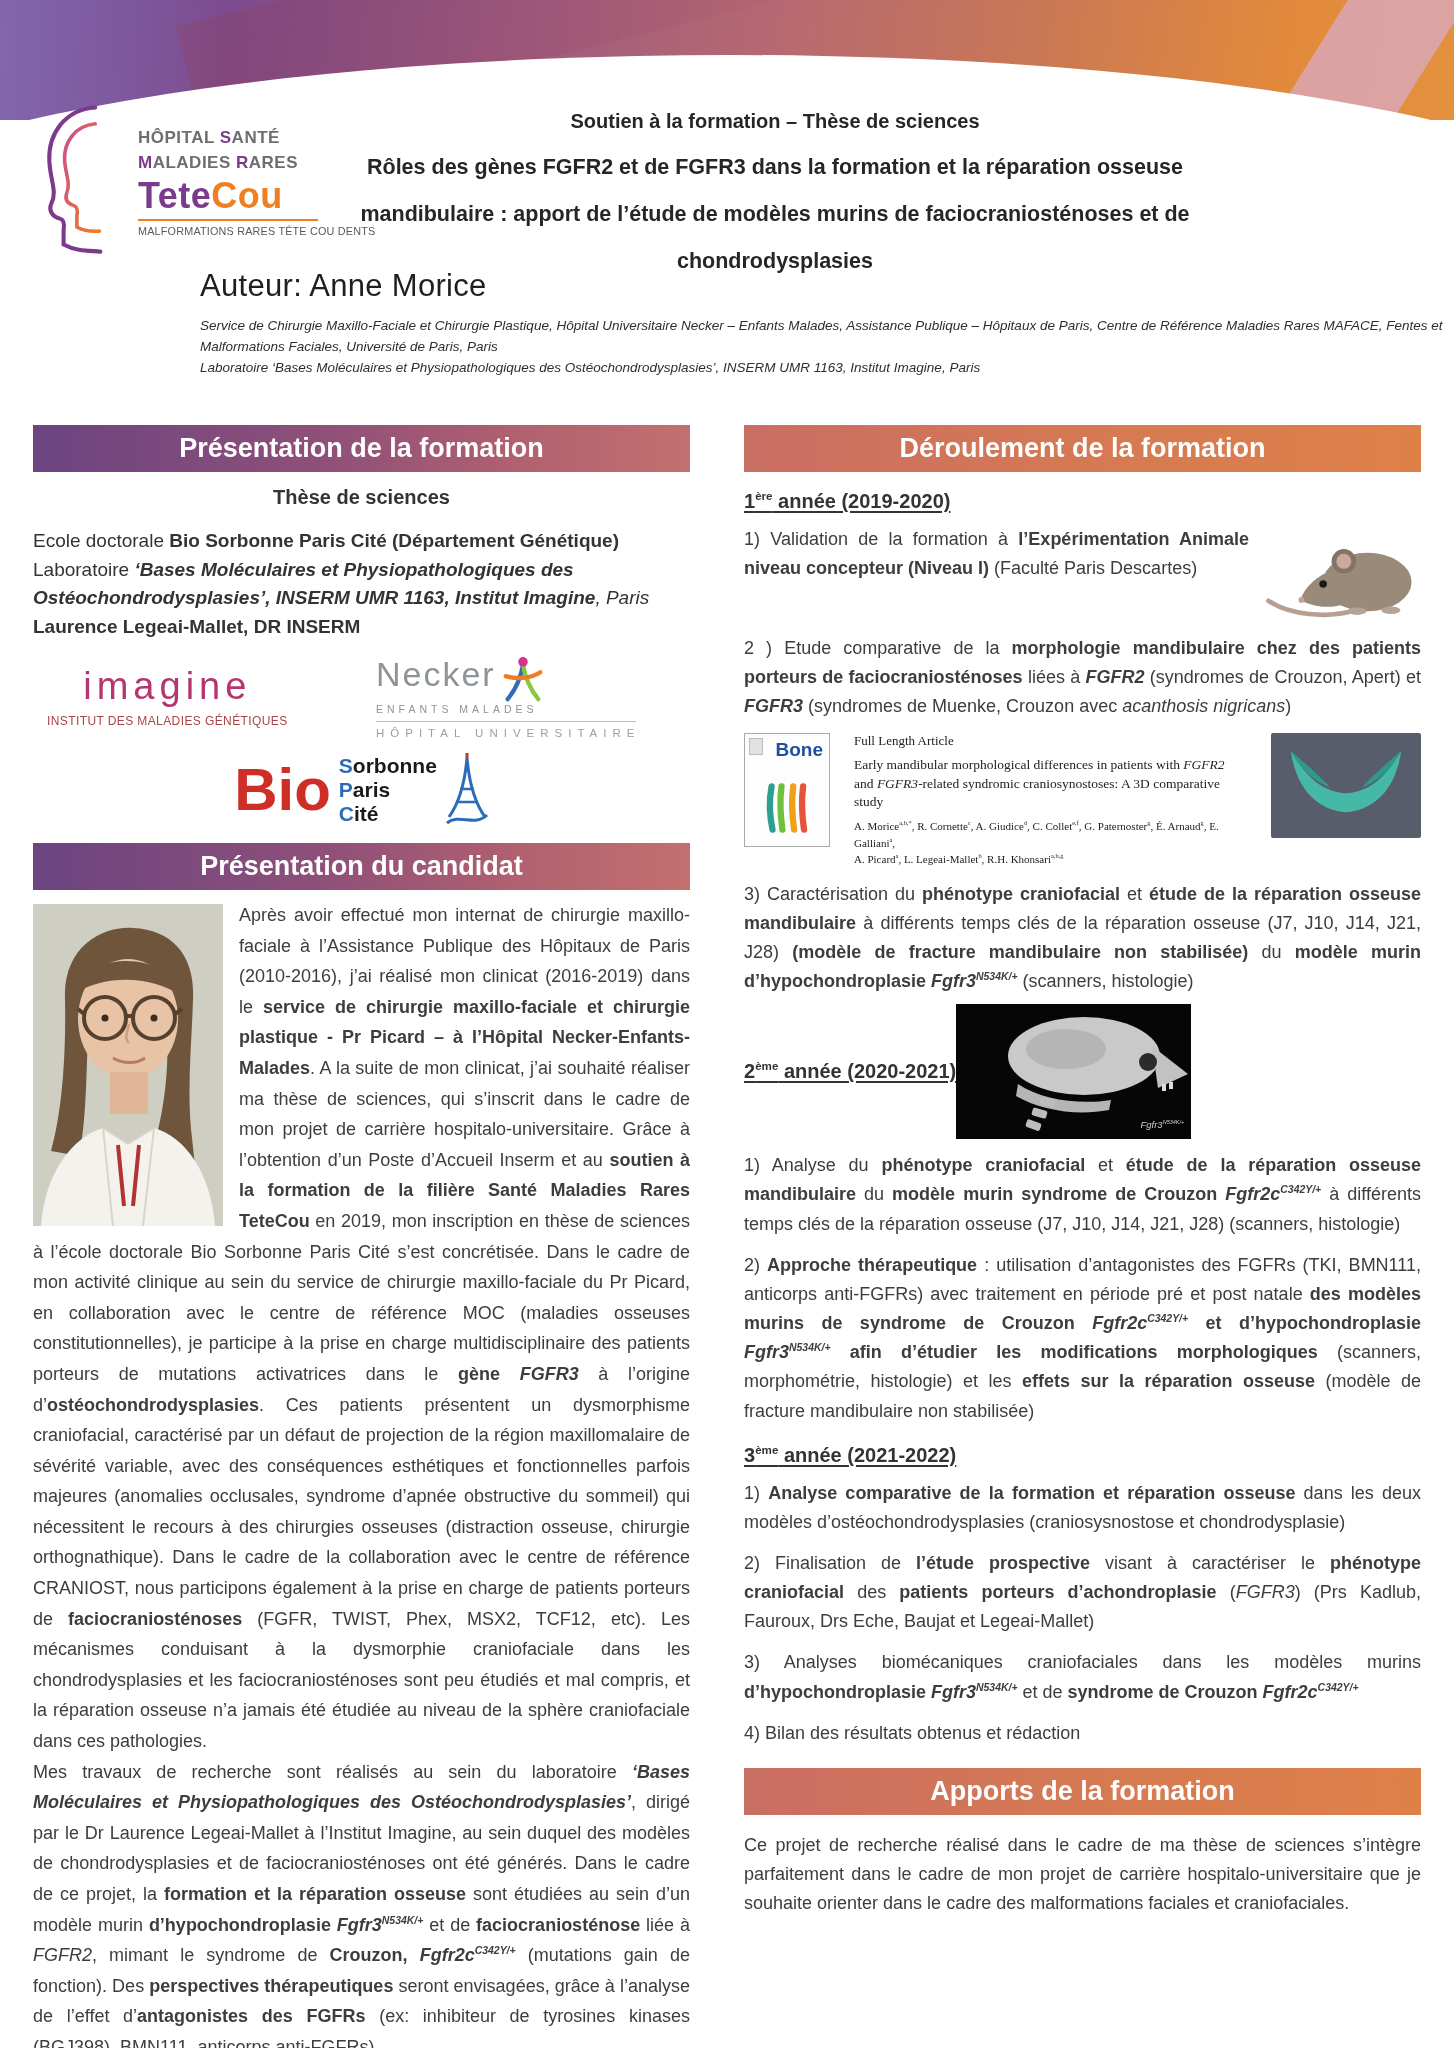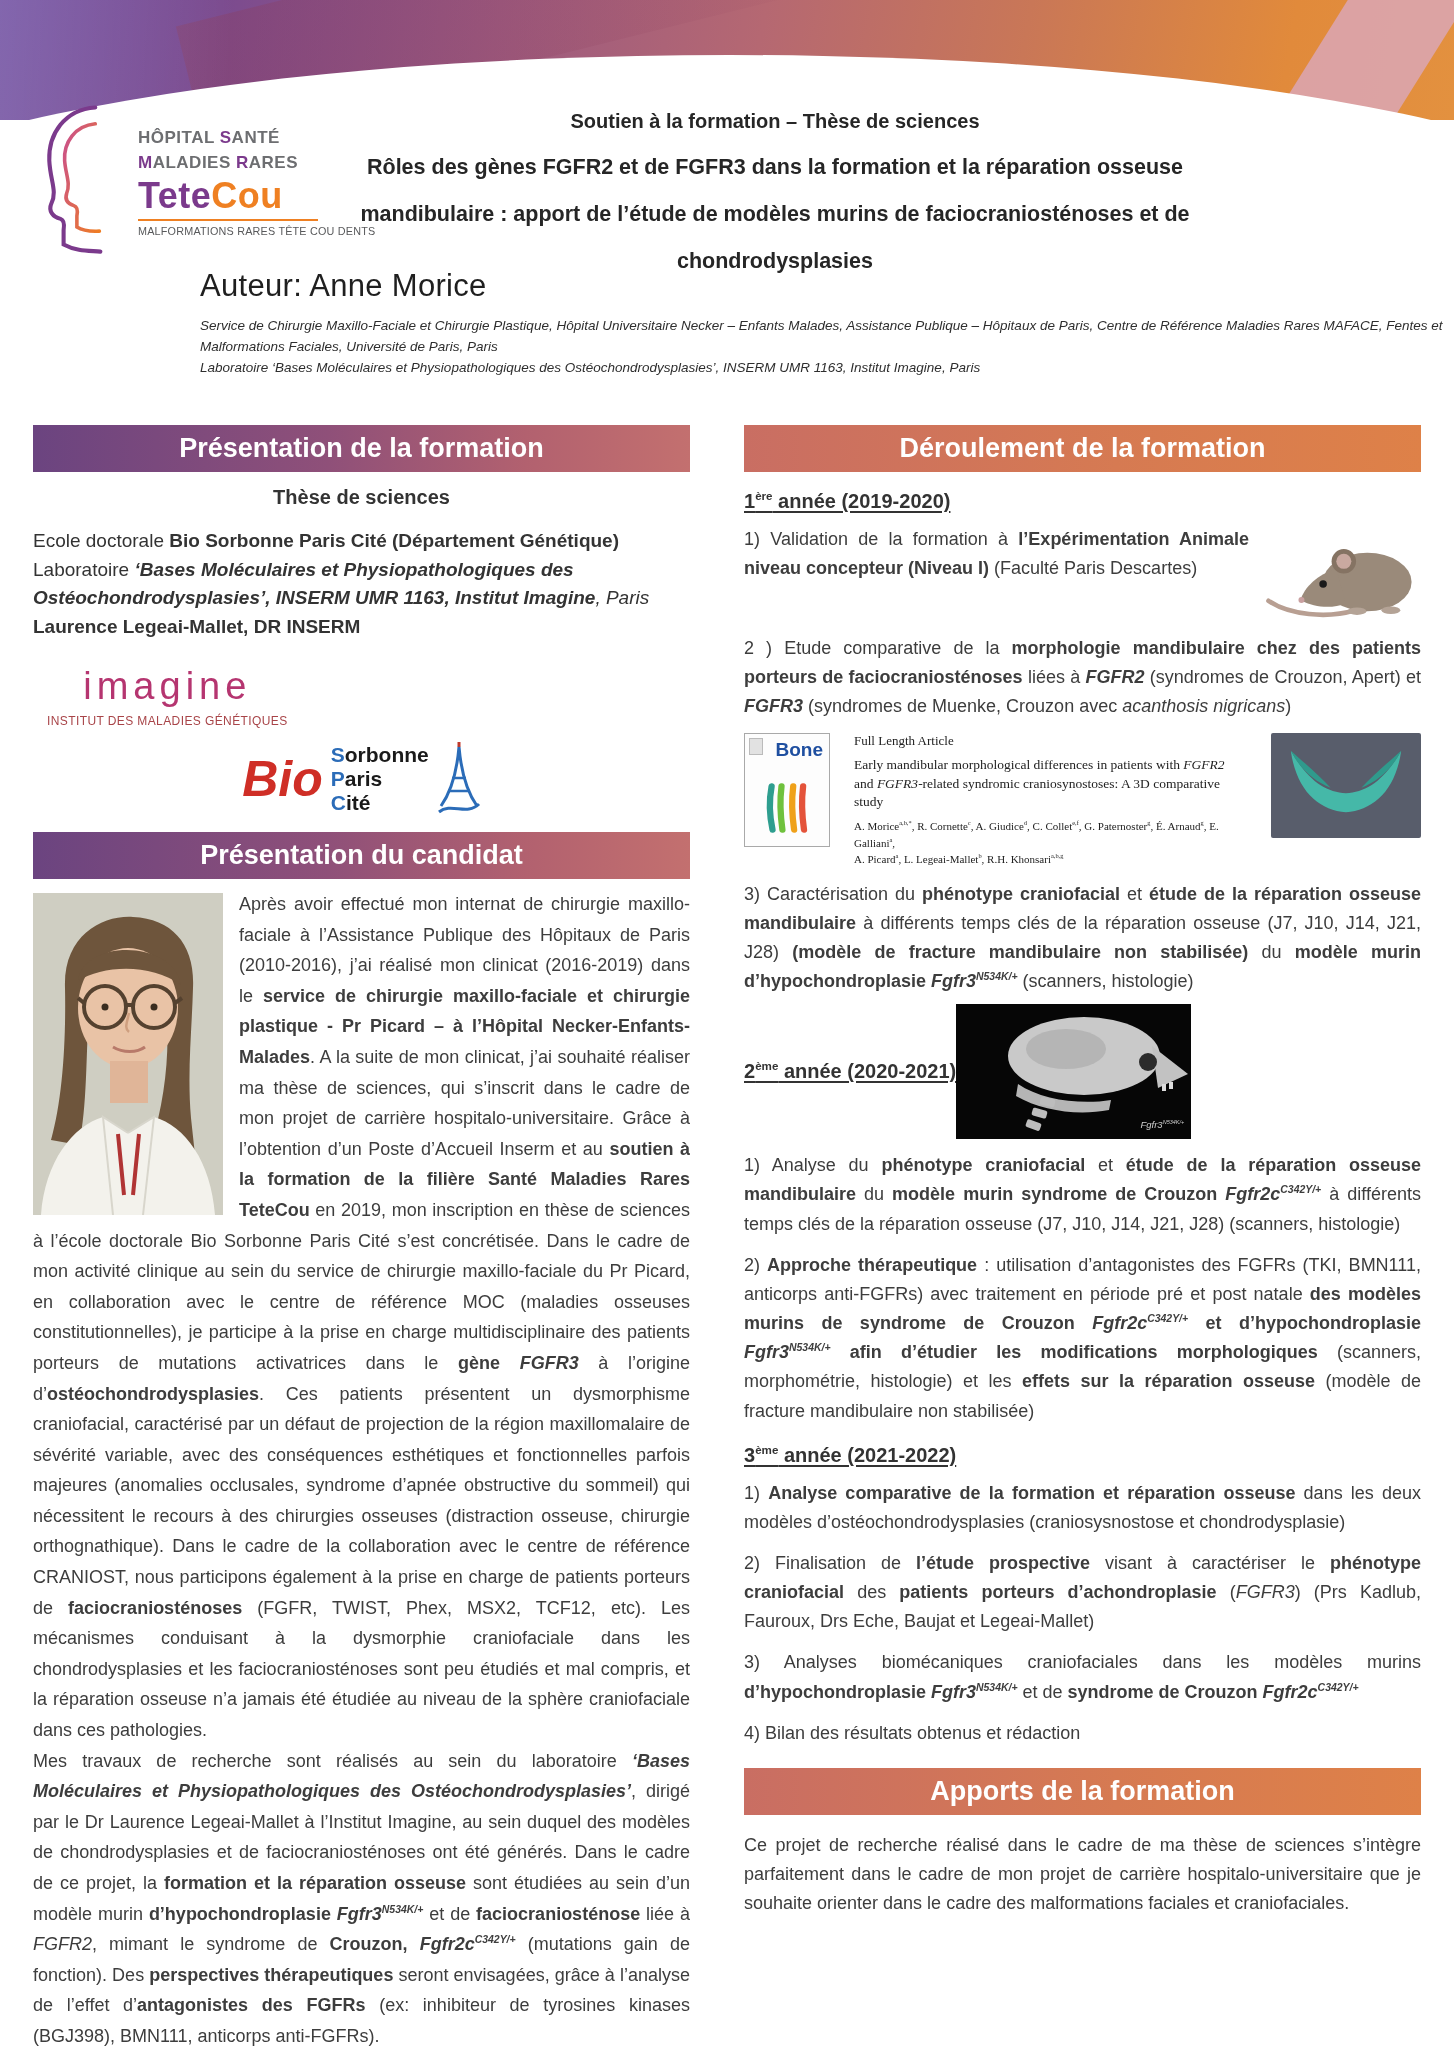--- a/index.html
+++ b/index.html
@@ -43,21 +43,21 @@
   .imagine{text-align:center;margin-top:10px;}
   .imagine-name{font-size:38px;color:#b53570;letter-spacing:5px;}
   .imagine-tag{font-size:12px;color:#a84448;margin-top:6px;letter-spacing:.4px;}
   .necker{width:300px;}
   .necker-top{display:flex;align-items:flex-start;gap:4px;}
   .necker-name{font-size:34px;color:#8d9397;letter-spacing:2px;}
   .necker-sub{font-size:10.5px;color:#8d9397;letter-spacing:4px;margin-top:-2px;}
   .necker-rule{height:1px;background:#b6babc;margin:6px 0 5px 0;width:260px;}
   .necker-sub2{font-size:11.5px;color:#9aa0a3;letter-spacing:6px;}
   .biospc{margin-top:8px;display:flex;justify-content:center;align-items:center;gap:8px;height:86px;}
-  .bio{font-size:50px;font-weight:800;color:#cf2e26;position:relative;line-height:1;font-style:italic;}
+  .bio{font-size:60px;font-weight:800;color:#cf2e26;position:relative;line-height:1;}
   .spc-lines{font-size:21px;font-weight:700;color:#1a1a1a;text-align:left;line-height:1.15;}
   .bar2{margin-top:10px;}
   
   .candidate{margin-top:10px;font-size:18px;line-height:1.7;text-align:justify;color:#3d3d3d;}
   .candidate .photo{float:left;width:190px;height:322px;margin:4px 16px 4px 0;}
   .candidate p{margin:0;}
   
   .year-h{margin-top:18px;font-size:20px;font-weight:700;color:#333;text-decoration:underline;text-underline-offset:3px;}
   .item{margin-top:12px;font-size:18px;line-height:1.62;text-align:justify;color:#3d3d3d;}
   .item-flex{display:flex;gap:12px;align-items:flex-start;}
@@ -129,20 +129,34 @@
   <div class="col-left">
     <div class="bar bar-purple">Présentation de la formation</div>
     <div class="center-bold">Thèse de sciences</div>
     <div class="ecole"><span>Ecole doctorale </span><span style="font-weight: 700;">Bio Sorbonne Paris Cité (Département Génétique)</span><br><span>Laboratoire </span><span style="font-weight: 700; font-style: italic;">‘Bases Moléculaires et Physiopathologiques des Ostéochondrodysplasies’, INSERM UMR 1163, Institut Imagine</span><span style="font-style: italic;">, Paris</span><br><span style="font-weight: 700;">Laurence Legeai-Mallet, DR INSERM</span></div>
 
     <div class="logos-row">
       <div class="imagine">
         <div class="imagine-name">imagine</div>
         <div class="imagine-tag">INSTITUT DES MALADIES GÉNÉTIQUES</div>
       </div>
+      <div class="necker">
+        <div class="necker-top">
+          <span class="necker-name">Necker</span>
+          <svg width="46" height="50" viewBox="0 0 48 52">
+            <path d="M24 10 C22 22 18 34 8 46" stroke="#2f6db5" stroke-width="4.5" fill="none" stroke-linecap="round"></path>
+            <path d="M24 10 C26 22 30 34 40 46" stroke="#8cc63f" stroke-width="4.5" fill="none" stroke-linecap="round"></path>
+            <path d="M6 22 C16 25 32 25 42 18" stroke="#ef7d23" stroke-width="4.5" fill="none" stroke-linecap="round"></path>
+            <circle cx="24" cy="7" r="5" fill="#d6338c"></circle>
+          </svg>
+        </div>
+        <div class="necker-sub">ENFANTS MALADES</div>
+        <div class="necker-rule"></div>
+        <div class="necker-sub2">HÔPITAL UNIVERSITAIRE</div>
+      </div>
     </div>
 
     <div class="biospc">
       <div class="bio">Bio</div>
       <div class="spc-lines">
         <div><span style="color: rgb(43, 108, 184);">S</span><span>orbonne</span></div>
         <div><span style="color: rgb(43, 108, 184);">P</span><span>aris</span></div>
         <div><span style="color: rgb(43, 108, 184);">C</span><span>ité</span></div>
       </div>
       <svg width="44" height="78" viewBox="0 0 44 78">

